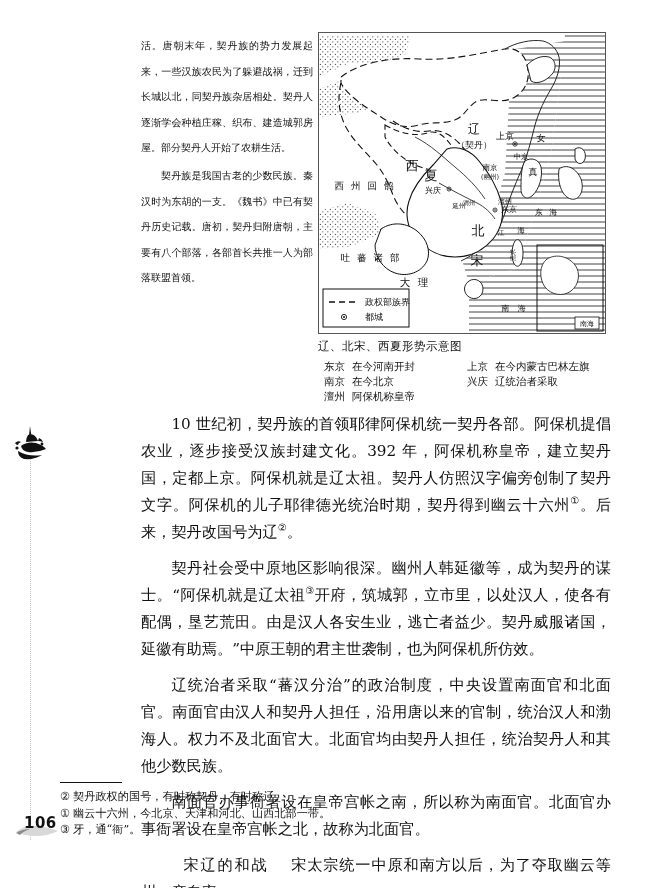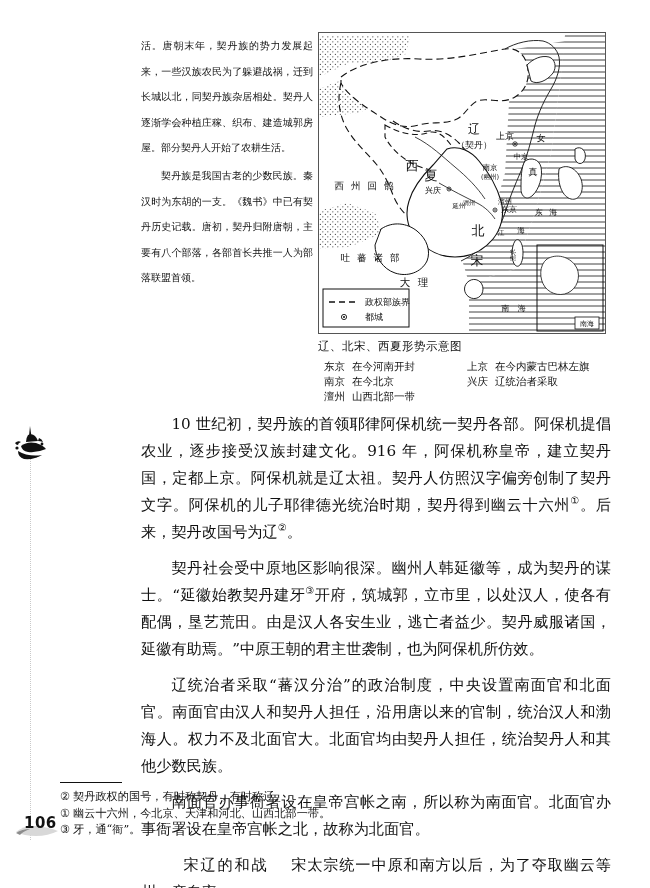--- a/index.html
+++ b/index.html
@@ -325,33 +325,33 @@
       <div class="cell">
         <span class="key">南京</span>
         <span class="val">在今北京</span>
       </div>
       <div class="cell">
         <span class="key">兴庆</span>
         <span class="val">辽统治者采取</span>
       </div>
       <div class="cell">
         <span class="key">澶州</span>
-        <span class="val">山西北部一带</span>
+        <span class="val">阿保机称皇帝</span>
       </div>
       <div class="cell">
         <span class="key"></span>
         <span class="val"></span>
       </div>
     </div>
   </div>
 
   <div class="body-text" style="top:411px;">
-    <p><span>10 世纪初，契丹族的首领耶律阿保机统一契丹各部。阿保机提倡农业，逐步接受汉族封建文化。916 年，阿保机称皇帝，建立契丹国，定都上京。阿保机就是辽太祖。契丹人仿照汉字偏旁创制了契丹文字。阿保机的儿子耶律德光统治时期，契丹得到幽云十六州</span><sup class="fn">①</sup><span>。后来，契丹改国号为辽</span><sup class="fn">②</sup><span>。</span></p>
-
-    <p><span>契丹社会受中原地区影响很深。幽州人韩延徽等，成为契丹的谋士。“延徽始教契丹建牙</span><sup class="fn">③</sup><span>开府，筑城郭，立市里，以处汉人，使各有配偶，垦艺荒田。由是汉人各安生业，逃亡者益少。契丹威服诸国，延徽有助焉。”中原王朝的君主世袭制，也为阿保机所仿效。</span></p>
+    <p><span>10 世纪初，契丹族的首领耶律阿保机统一契丹各部。阿保机提倡农业，逐步接受汉族封建文化。392 年，阿保机称皇帝，建立契丹国，定都上京。阿保机就是辽太祖。契丹人仿照汉字偏旁创制了契丹文字。阿保机的儿子耶律德光统治时期，契丹得到幽云十六州</span><sup class="fn">①</sup><span>。后来，契丹改国号为辽</span><sup class="fn">②</sup><span>。</span></p>
+
+    <p><span>契丹社会受中原地区影响很深。幽州人韩延徽等，成为契丹的谋士。“阿保机就是辽太祖</span><sup class="fn">③</sup><span>开府，筑城郭，立市里，以处汉人，使各有配偶，垦艺荒田。由是汉人各安生业，逃亡者益少。契丹威服诸国，延徽有助焉。”中原王朝的君主世袭制，也为阿保机所仿效。</span></p>
 
     <p>辽统治者采取“蕃汉分治”的政治制度，中央设置南面官和北面官。南面官由汉人和契丹人担任，沿用唐以来的官制，统治汉人和渤海人。权力不及北面官大。北面官均由契丹人担任，统治契丹人和其他少数民族。</p>
 
     <p>南面官办事衙署设在皇帝宫帐之南，所以称为南面官。北面官办事衙署设在皇帝宫帐之北，故称为北面官。</p>
 
     <p><span class="section-head">宋辽的和战</span>&nbsp;&nbsp;&nbsp;&nbsp;<span>宋太宗统一中原和南方以后，为了夺取幽云等州，亲自率</span></p>
   </div>
 
   <div class="footnote-rule"></div>
   <div class="footnotes">

